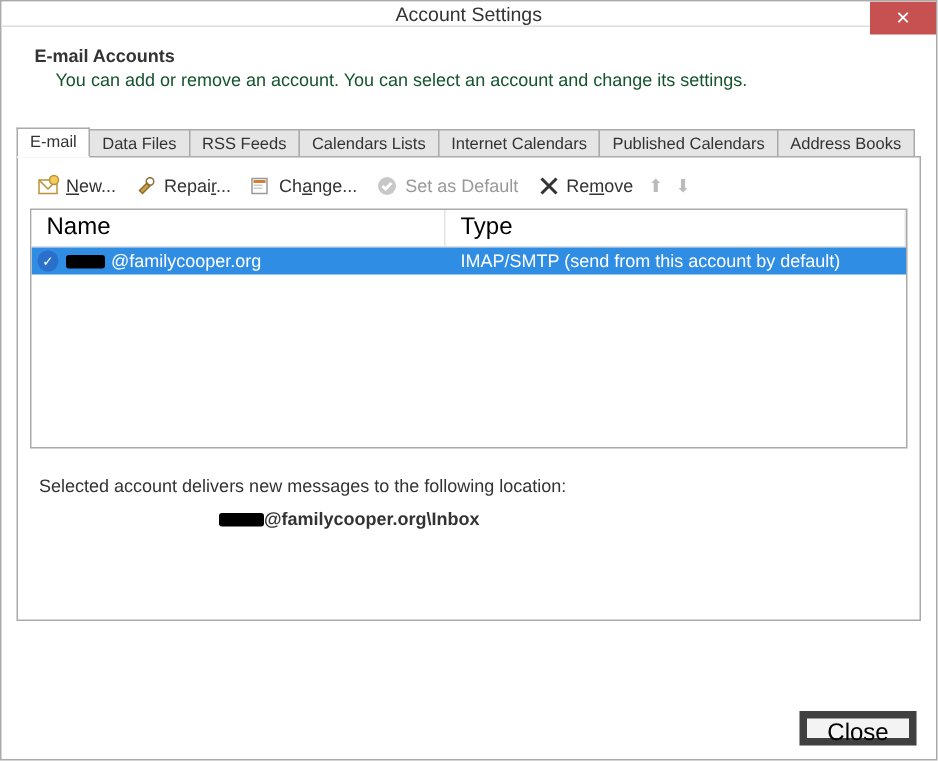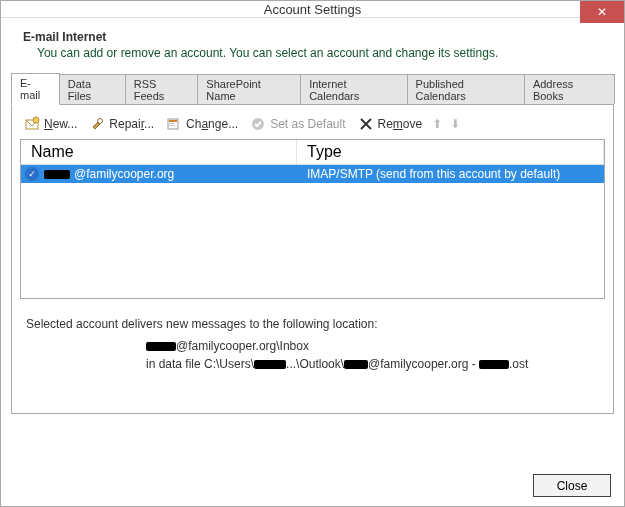--- a/index.html
+++ b/index.html
@@ -163,63 +163,63 @@
   }
   .foot-text {
     margin-top: 18px;
     padding: 0 6px;
     color: #333;
     font-size: 12px;
   }
   .foot-text .line2 {
     margin-top: 8px;
     padding-left: 120px;
-    font-weight: normal;
+    font-weight: bold;
   }
   .foot-text .line3 {
     margin-top: 4px;
     padding-left: 120px;
     font-weight: normal;
   }
   .dlg-buttons {
     position: absolute;
     right: 14px;
     bottom: 10px;
   }
   .btn {
     min-width: 78px;
     height: 23px;
-    border: 1px solid #404040;
+    border: 5px solid #404040;
     background: #f3f3f3;
     cursor: pointer;
     font-family: inherit;
-    font-size: 12px;
+    font-size: 16px;
   }
 </style>
 </head>
 <body>
 
 <div class="titlebar">
   <div class="title">Account Settings</div>
   <div class="close-btn">
     <span>✕</span>
   </div>
 </div>
 
 <div class="header">
-  <div class="h-title">E-mail Internet</div>
+  <div class="h-title">E-mail Accounts</div>
   <div class="h-sub">You can add or remove an account. You can select an account and change its settings.</div>
 </div>
 
 <div class="tabs-wrap">
   <div class="tabs">
     <div class="tab active">E-mail</div>
     <div class="tab">Data Files</div>
     <div class="tab">RSS Feeds</div>
-    <div class="tab">SharePoint Name</div>
+    <div class="tab">Calendars Lists</div>
     <div class="tab">Internet Calendars</div>
     <div class="tab">Published Calendars</div>
     <div class="tab">Address Books</div>
   </div>
 
   <div class="tab-body">
 
     <div class="toolbar">
       <span class="tbtn">
         <span class="ico">
@@ -285,23 +285,20 @@
         </div>
         <div class="col-type">IMAP/SMTP (send from this account by default)</div>
       </div>
     </div>
 
     <div class="foot-text">
       <div>Selected account delivers new messages to the following location:</div>
       <div class="line2">
         <span class="redact" style="width:30px"></span><span>@familycooper.org\Inbox</span>
       </div>
-      <div class="line3">
-        <span>in data file C:\Users\</span><span class="redact" style="width:32px"></span><span>...\Outlook\</span><span class="redact" style="width:24px"></span><span>@familycooper.org - </span><span class="redact" style="width:30px"></span><span>.ost</span>
-      </div>
     </div>
 
   </div>
 </div>
 
 <div class="dlg-buttons">
   <button class="btn">Close</button>
 </div>
 
 </body></html>

